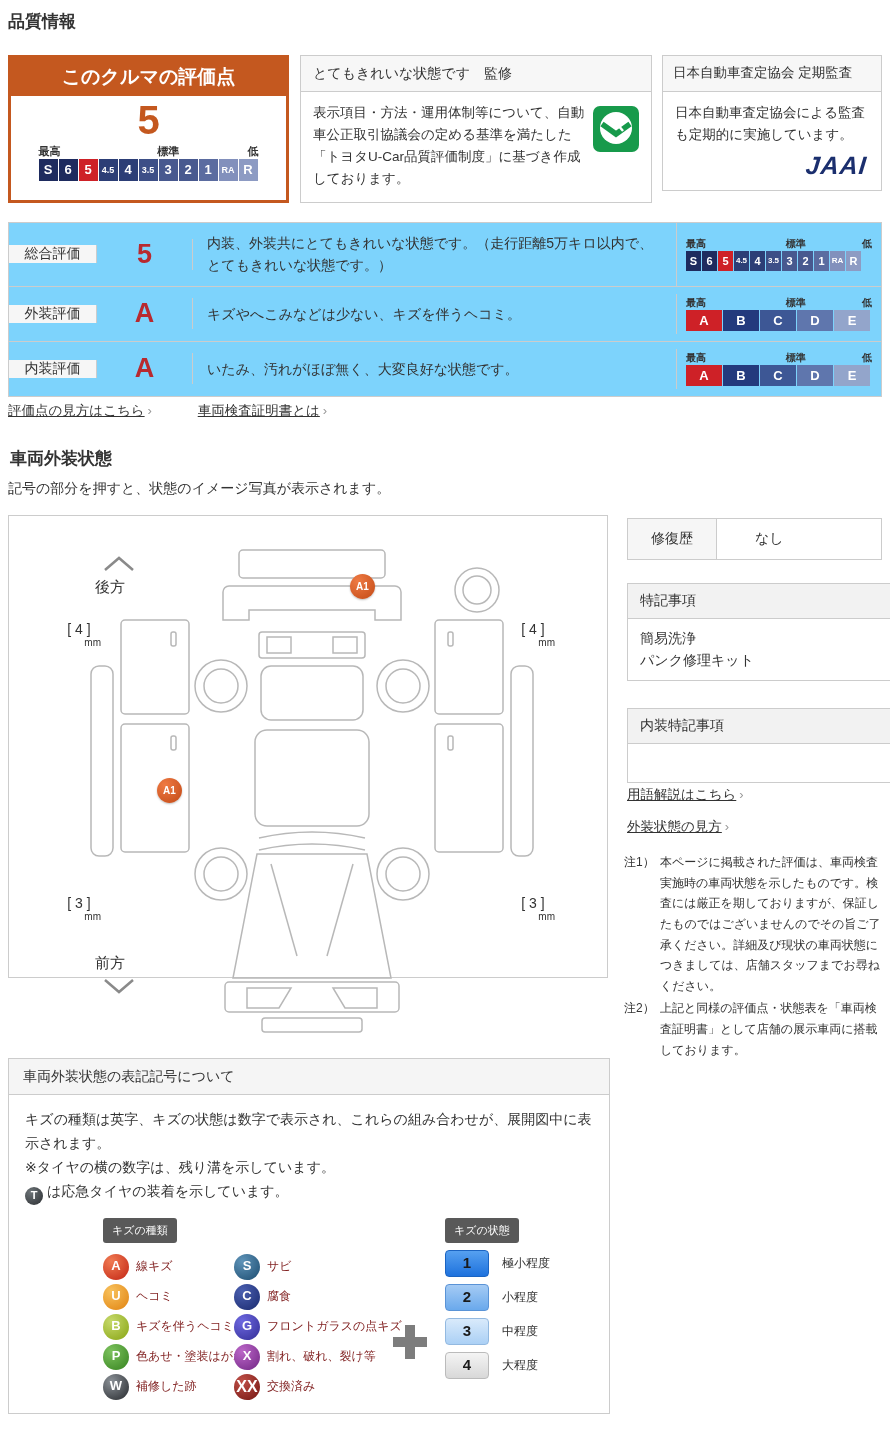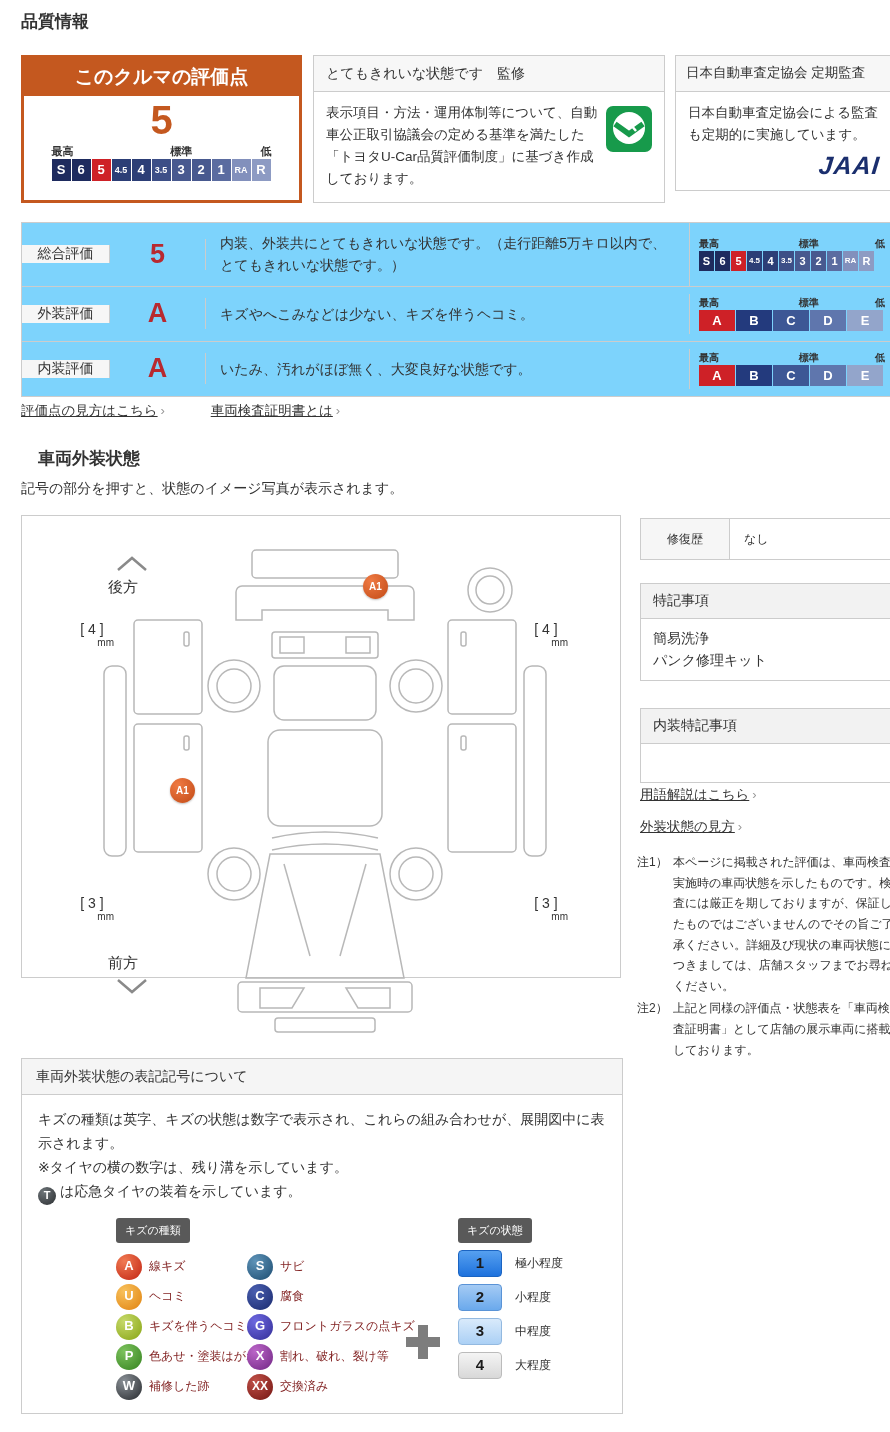--- a/index.html
+++ b/index.html
@@ -1,18 +1,18 @@
 <!DOCTYPE html>
 <html><head>
 <meta charset="utf-8">
 <style>
   html,body{margin:0;padding:0;background:#fff;}
   body{font-family:"Liberation Sans","DejaVu Sans",sans-serif;color:#333;}
   .page{position:relative;width:890px;height:1432px;background:#fff;overflow:hidden;}
-  .abs{position:absolute;margin-left:13px;}
+  .abs{position:absolute;}
   .sec-title{font-size:17px;font-weight:bold;color:#333;}
   .sub-note{font-size:14px;color:#333;}
 
   
   .score-box{left:8px;top:55px;width:281px;height:148px;border:3px solid #c4581f;background:#fff;box-sizing:border-box;}
   .score-box .hd{height:38px;line-height:38px;background:#c4581f;color:#fff;font-size:19px;font-weight:bold;text-align:center;}
   .score-val{text-align:center;font-size:40px;line-height:44px;font-weight:bold;color:#c4581f;margin-top:2px;}
   .scalewrap{width:220px;margin:2px auto 0;}
   .scale-labels{position:relative;height:15px;font-size:11px;font-weight:bold;color:#333;}
   .scale-labels .l{position:absolute;left:0;}
@@ -50,21 +50,21 @@
   .linkrow .lnk{margin-right:42px;}
 
   
   .diagram-box{left:8px;top:515px;width:600px;height:463px;border:1px solid #ccc;box-sizing:border-box;background:#fff;}
   .dir-label{position:absolute;font-size:15px;color:#333;}
   .tire-label{position:absolute;width:48px;text-align:center;font-size:14px;color:#333;line-height:1.1;}
   .tire-label .unit{display:block;font-size:10px;text-align:right;padding-right:2px;}
   .marker{position:absolute;width:25px;height:25px;border-radius:50%;background:radial-gradient(circle at 32% 28%,#ef7a43,#c24a16);color:#fff;font-size:10px;font-weight:bold;display:flex;align-items:center;justify-content:center;cursor:pointer;box-shadow:0 1px 2px rgba(0,0,0,.25);}
 
   
-  .repair{left:627px;top:518px;width:255px;height:42px;border:1px solid #ccc;display:flex;box-sizing:border-box;font-size:12px;}
+  .repair{left:627px;top:518px;width:255px;height:42px;border:1px solid #ccc;display:flex;box-sizing:border-box;font-size:14px;gap:24px;}
   .repair .rl{width:88px;background:#f6f6f6;border-right:1px solid #ccc;display:flex;align-items:center;justify-content:center;}
   .repair .rv{flex:1;display:flex;align-items:center;padding-left:14px;}
   .note-box{width:297px;border:1px solid #ccc;box-sizing:border-box;background:#fff;}
   .note-box .p-hd{height:34px;line-height:33px;background:#f2f2f2;border-bottom:1px solid #ccc;padding-left:12px;font-size:14px;}
   .note-box .p-bd{padding:8px 12px;font-size:14px;line-height:1.6;min-height:22px;}
   .rlink{width:255px;font-size:13.5px;}
   .footnotes{left:624px;top:852px;width:260px;font-size:12px;line-height:1.72;color:#333;}
   .fnote{display:flex;margin-bottom:2px;}
   .fnote .fl{width:36px;flex:0 0 auto;}
   .fnote .ft{flex:1;}
@@ -75,21 +75,21 @@
   .legend-box .p-bd{padding:12px 16px 0;font-size:14px;line-height:1.72;}
   .ticon{display:inline-flex;width:18px;height:18px;border-radius:50%;background:radial-gradient(circle at 32% 28%,#6d7478,#2b2e31);color:#fff;font-size:11px;font-weight:bold;align-items:center;justify-content:center;vertical-align:-3px;margin-right:4px;}
   .legend-area{position:relative;margin:12px 0 0 78px;height:205px;}
   .badge{display:inline-block;background:#595959;color:#fff;font-size:11px;padding:3px 9px;border-radius:3px;}
   .type-grid{display:flex;margin-top:9px;}
   .type-col{display:flex;flex-direction:column;}
   .type-col.c1{width:131px;}
   .type-col.c2{width:185px;}
   .titem{display:flex;align-items:center;height:30px;gap:7px;}
   .ball{width:26px;height:26px;border-radius:50%;color:#fff;font-weight:bold;font-size:13px;display:flex;align-items:center;justify-content:center;flex:0 0 auto;}
-  .ball.wide{font-size:12px;}
+  .ball.wide{font-size:16px;}
   .titem .tl{font-size:12px;color:#7f1d1d;white-space:nowrap;}
   .plus{position:absolute;left:290px;top:108px;width:34px;height:34px;}
   .plus:before,.plus:after{content:"";position:absolute;background:#7d7d7d;}
   .plus:before{left:12px;top:0;width:10px;height:34px;}
   .plus:after{left:0;top:12px;width:34px;height:10px;}
   .state-block{position:absolute;left:342px;top:0;}
   .sitem{display:flex;align-items:center;gap:13px;margin-top:7px;}
   .sbox{width:44px;height:27px;border-radius:4px;border:1px solid #999;box-sizing:border-box;display:flex;align-items:center;justify-content:center;font-size:15px;font-weight:bold;color:#1a1a1a;}
   .sitem .sl{font-size:12px;color:#333;}
 </style>
@@ -213,21 +213,21 @@
           </div>
       </div>
     </div>
   </div>
 
   <div class="abs linkrow">
     <span class="lnk"><a class="plain">評価点の見方はこちら</a><span class="chev">›</span></span>
     <span class="lnk"><a class="plain">車両検査証明書とは</a><span class="chev">›</span></span>
   </div>
 
-  <div class="abs sec-title" style="left:25px;top:447px;">車両外装状態</div>
+  <div class="abs sec-title" style="left:10px;top:447px;">車両外装状態</div>
   <div class="abs sub-note" style="left:8px;top:480px;">記号の部分を押すと、状態のイメージ写真が表示されます。</div>
 
   <div class="abs diagram-box">
     <svg width="598" height="518" viewBox="0 0 598 518">
       <g stroke="#b8b8b8" stroke-width="1.5" fill="none">
 
         <polyline points="96,54 110,42 124,54" stroke="#8a8a8a" stroke-width="2.5"></polyline>
         <polyline points="96,464 110,476 124,464" stroke="#8a8a8a" stroke-width="2.5"></polyline>
 
         <rect x="230" y="34" width="146" height="28" rx="4"></rect>

